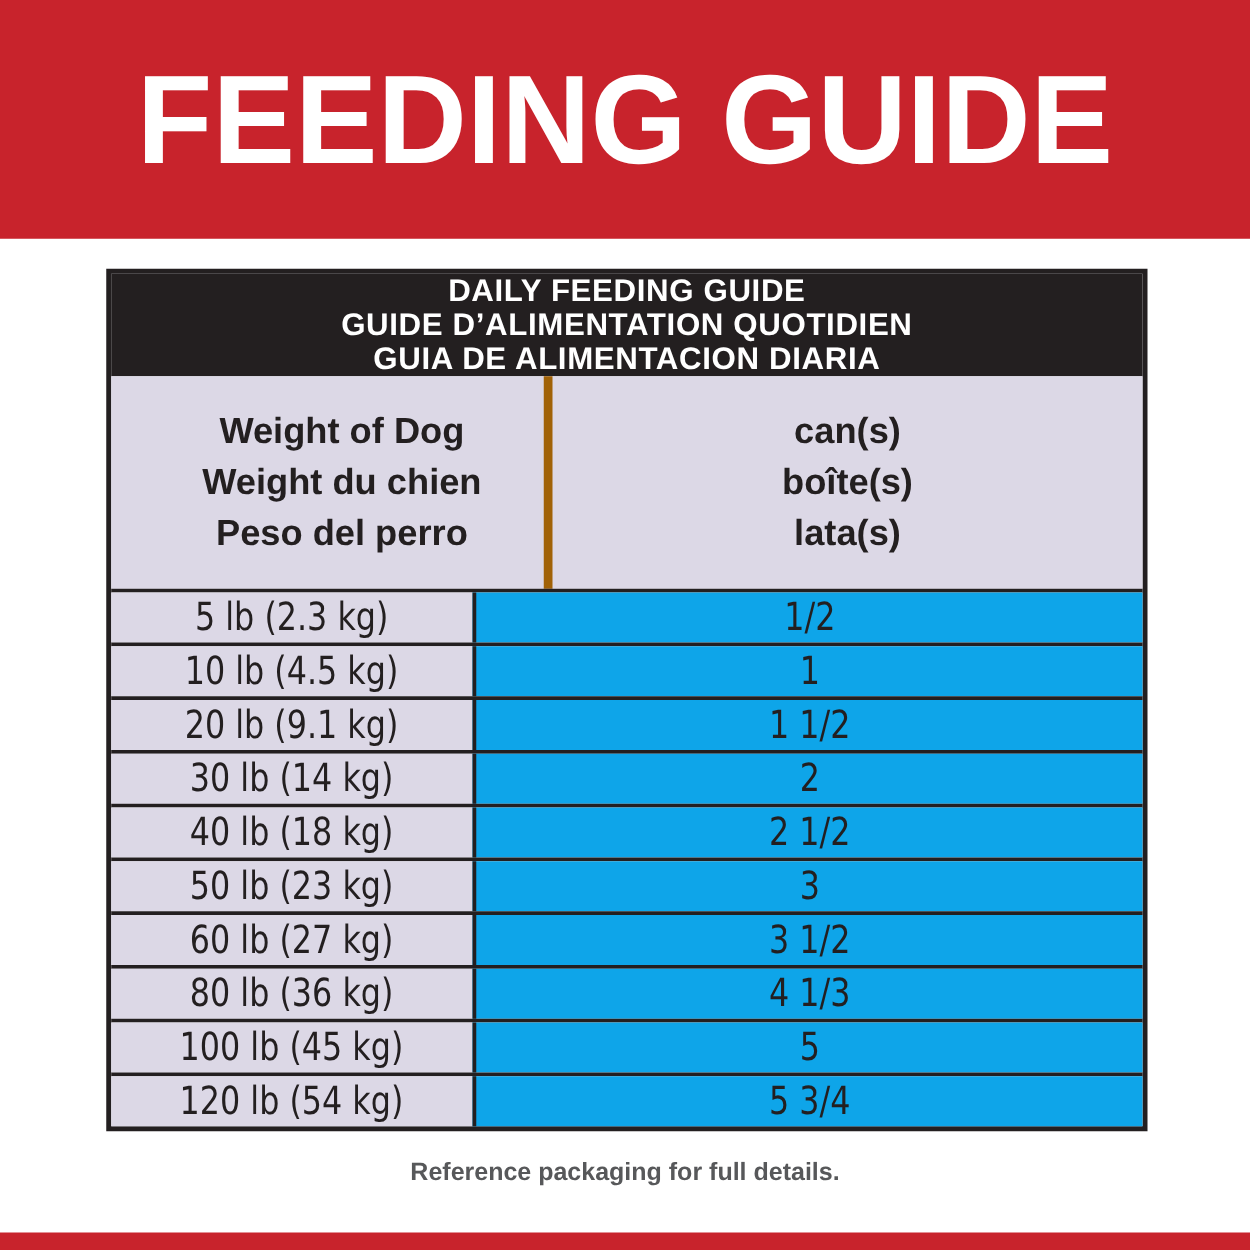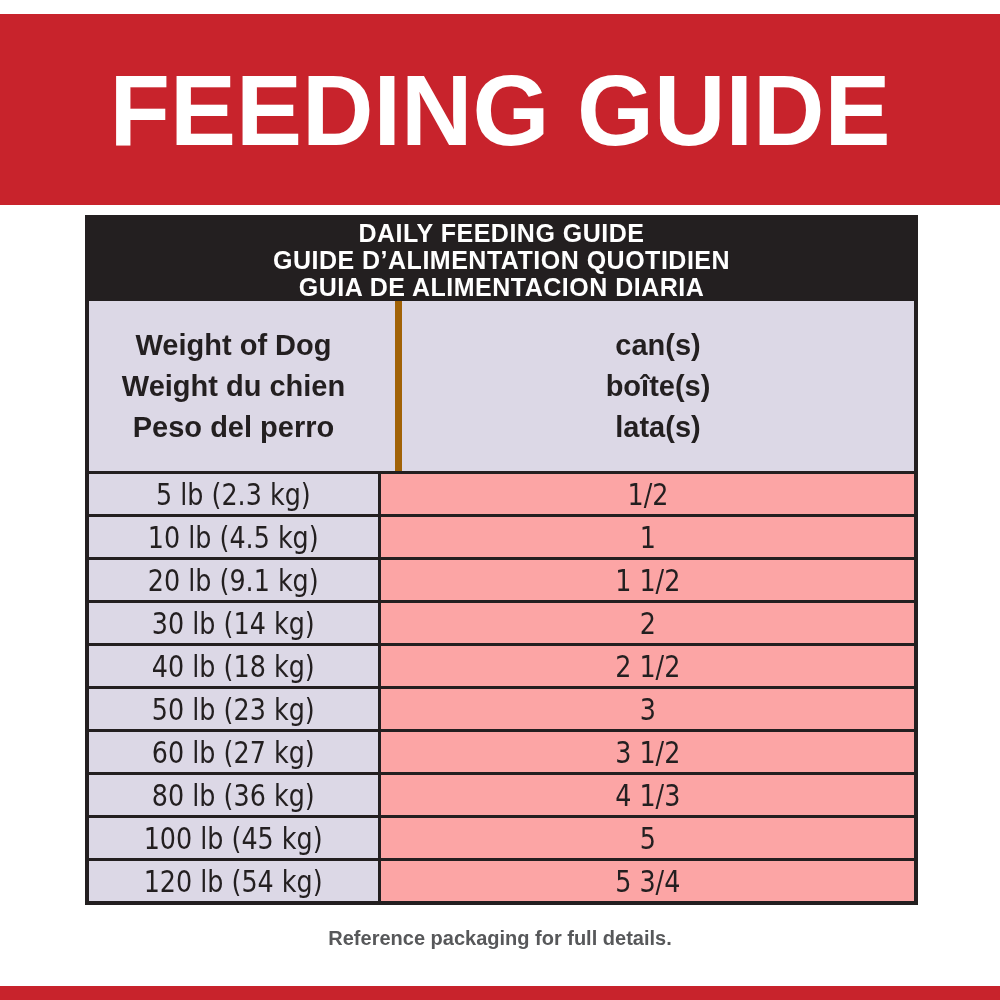--- a/index.html
+++ b/index.html
@@ -1,21 +1,21 @@
 <!DOCTYPE html>
 <html><head>
 <meta charset="utf-8">
 <style>
   * { margin: 0; padding: 0; box-sizing: border-box; }
   html, body { width: 1000px; height: 1000px; background: #ffffff; overflow: hidden; }
   body { font-family: "Liberation Sans", sans-serif; position: relative; }
 
   
   .banner {
-    position: absolute; left: 0; top: 14px; width: 1000px; height: 191px;
+    position: absolute; left: 0; top: 0; width: 1000px; height: 191px;
     background: #c8232c;
     display: flex; align-items: center; justify-content: center;
   }
   .banner-title {
     color: #ffffff; font-size: 99px; font-weight: bold;
     letter-spacing: 0px; white-space: nowrap;
     transform: scaleY(1.02);
   }
 
   
@@ -27,40 +27,41 @@
   .table-title {
     height: 82px; background: #231f20; color: #ffffff;
     display: flex; flex-direction: column; align-items: center; justify-content: center;
     font-weight: bold; font-size: 25px; line-height: 27px; letter-spacing: 0.5px;
     text-align: center; flex: 0 0 auto;
   }
   .col-headers {
     flex: 0 0 170px;
     display: grid; grid-template-columns: 289px 1fr;
     background: #dcd8e6;
+    padding-left: 40px;
   }
   .col-headers .cell {
     display: flex; flex-direction: column; align-items: center; justify-content: center;
     color: #231f20; font-weight: bold; font-size: 29px; line-height: 41px;
     text-align: center;
   }
   .col-headers .cell.right { border-left: 7px solid #a16207; margin-left: 17px; }
 
   .data-row {
     flex: 1 1 auto;
     display: grid; grid-template-columns: 289px 1fr;
     border-top: 3px solid #231f20;
   }
   .data-row .cell {
     display: flex; align-items: center; justify-content: center;
     color: #231f20; font-size: 31px; font-weight: normal;
     overflow: hidden;
   }
   .data-row .cell.left { background: #dcd8e6; }
-  .data-row .cell.right { background: #fca5a5; border-left: 3px solid #231f20; }
+  .data-row .cell.right { background: #0ea5e9; border-left: 3px solid #231f20; }
   .cond {
     display: inline-block;
     font-family: "DejaVu Sans", sans-serif;
     transform: scaleX(0.82);
     transform-origin: center center;
     white-space: nowrap;
   }
 
   
   .footer-note {

